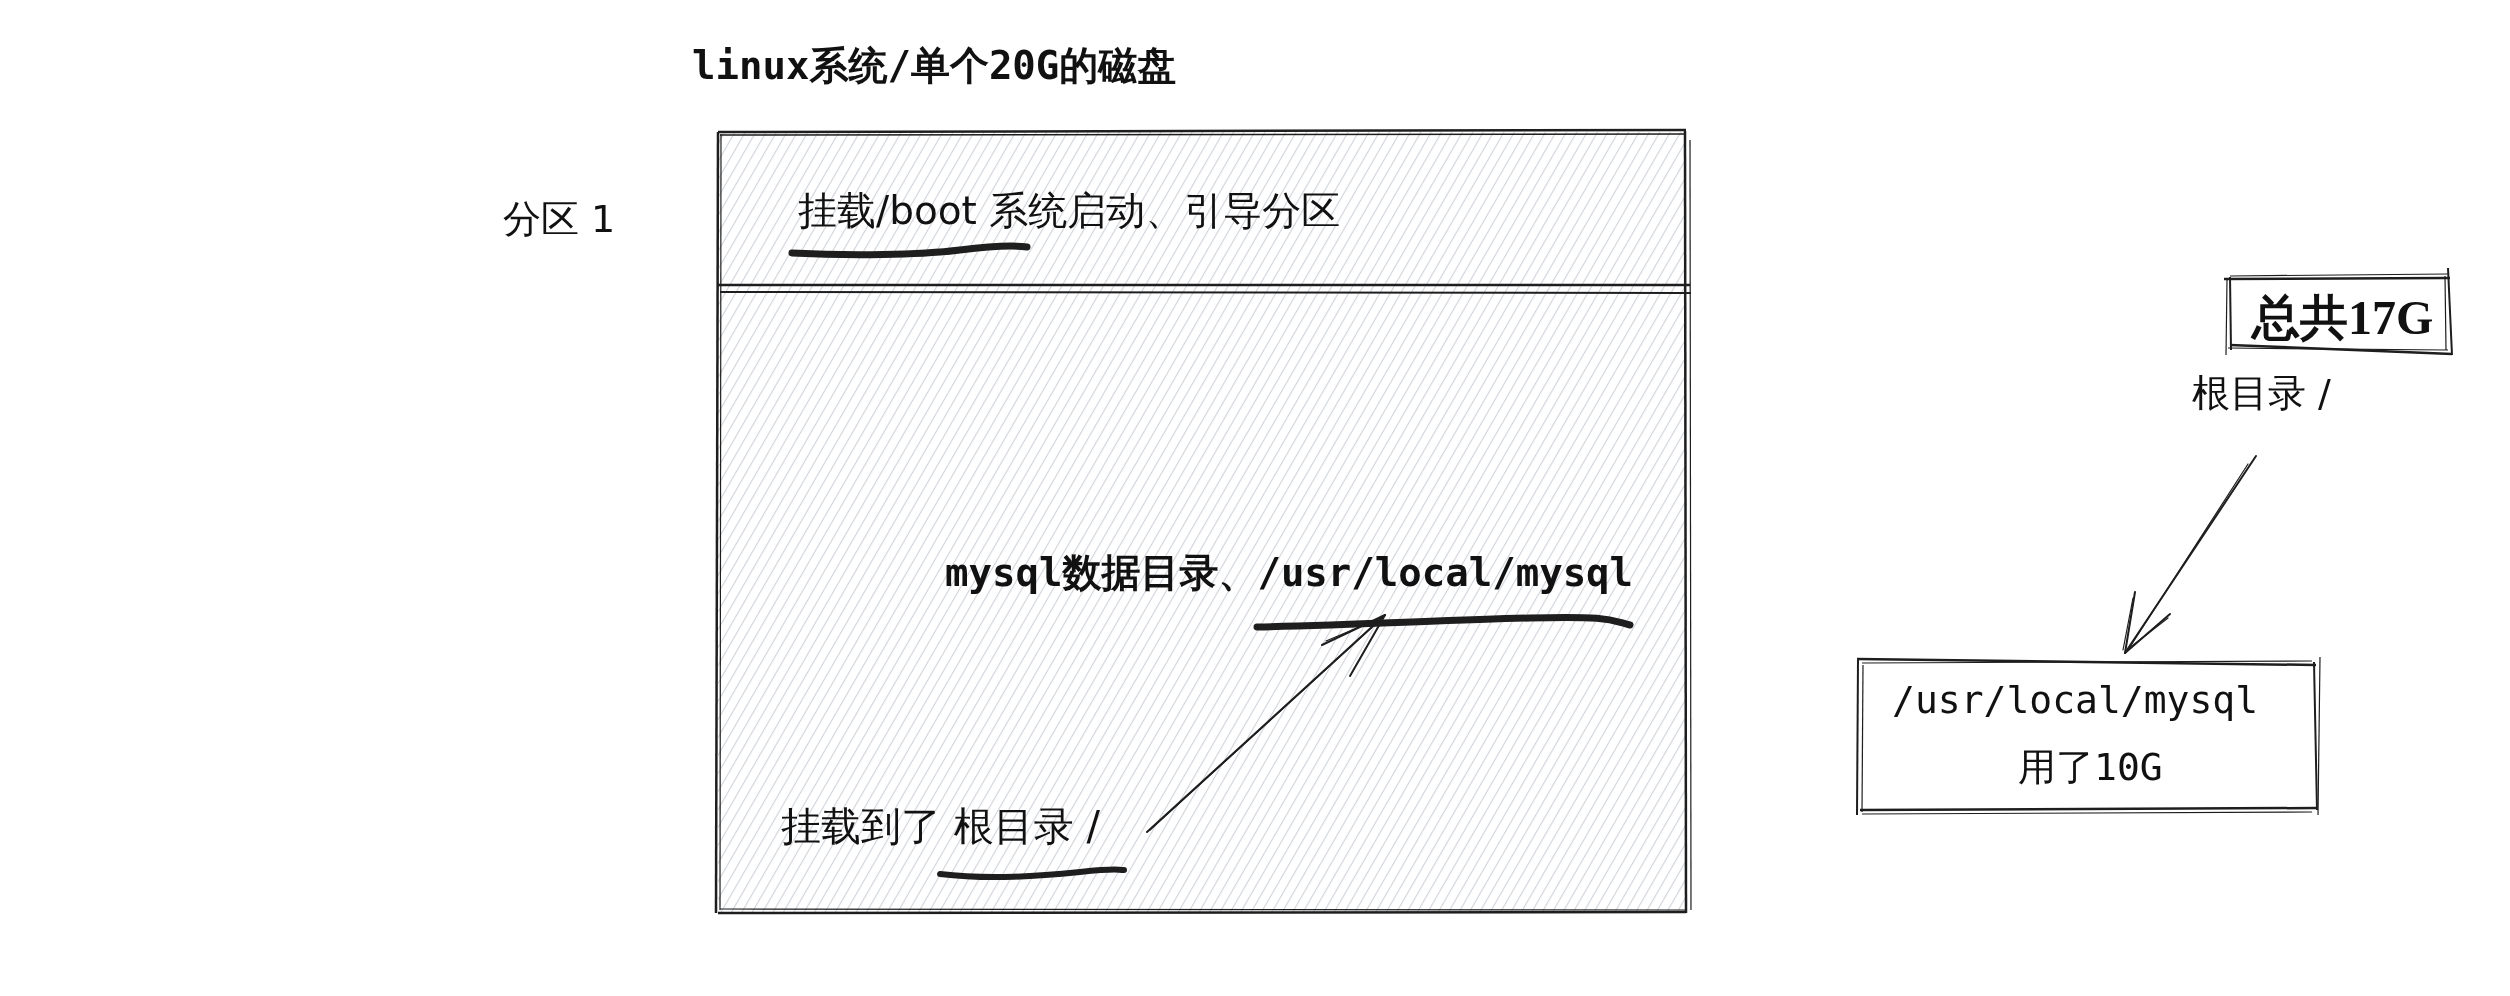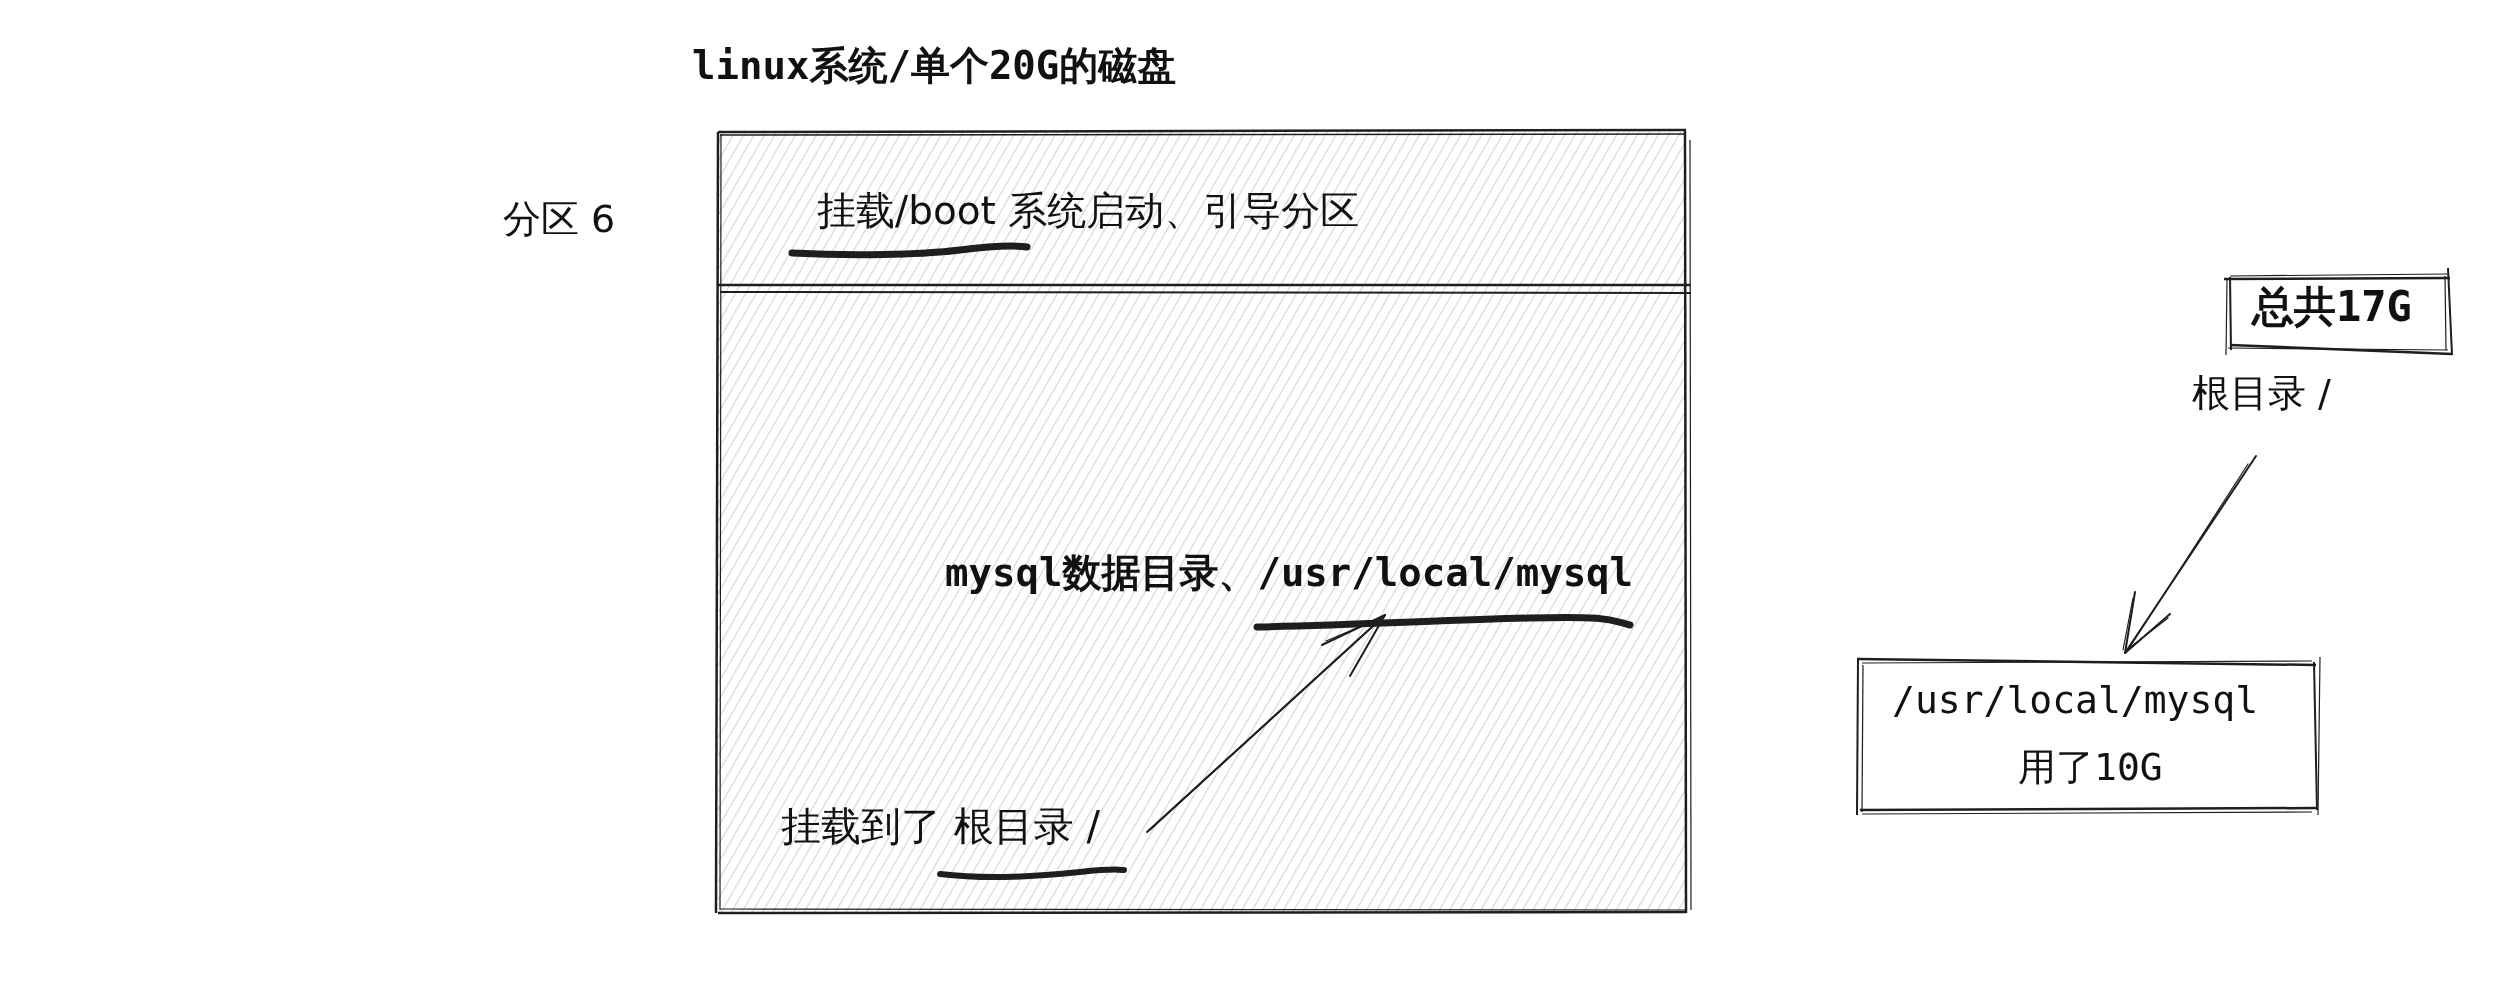--- a/index.html
+++ b/index.html
@@ -88,29 +88,29 @@
       <path d="M1863 665 L1862 812" stroke-width="1.2"></path>
       <path d="M2314 662 L2317 810" stroke-width="2"></path>
       <path d="M2320 657 L2318 815" stroke-width="1.2"></path>
       <path d="M1860 810 L2316 808" stroke-width="2.5"></path>
       <path d="M1862 814 L2312 812" stroke-width="1.2"></path>
     </g>
   </svg>
 
   <div class="txt bold" style="left:692px; top:46px; font-size:39px;">linux系统/单个20G的磁盘</div>
 
-  <div class="txt cjk" style="left:503px; top:200px; font-size:38px;">分区 6</div>
+  <div class="txt cjk" style="left:503px; top:200px; font-size:38px;">分区 1</div>
 
-  <div class="txt cjk" style="left:817px; top:191px; font-size:39px;text-align:center;">挂载/boot 系统启动、引导分区</div>
+  <div class="txt cjk" style="left:798px; top:191px; font-size:39px;text-align:center;">挂载/boot 系统启动、引导分区</div>
 
 
   <div class="txt" style="left:945px; top:553px; font-size:39px;font-weight:bold;">mysql数据目录、/usr/local/mysql</div>
 
   <div class="txt cjk" style="left:781px; top:806px; font-size:40px;">挂载到了 根目录  /</div>
 
-  <div class="txt bold" style="left:2252px; top:286px; font-size:42px;">总共17G</div>
+  <div class="txt bold" style="left:2252px; top:294px; font-size:48px;font-family:Liberation Serif, serif;">总共17G</div>
 
   <div class="txt cjk" style="left:2192px; top:374px; font-size:38px;">根目录 /</div>
 
   <div class="txt" style="left:1892px; top:681px; font-size:38px;">/usr/local/mysql</div>
   <div class="txt" style="left:2018px; top:748px; font-size:38px;">用了10G</div>
 
 </div>
 
 </body></html>

